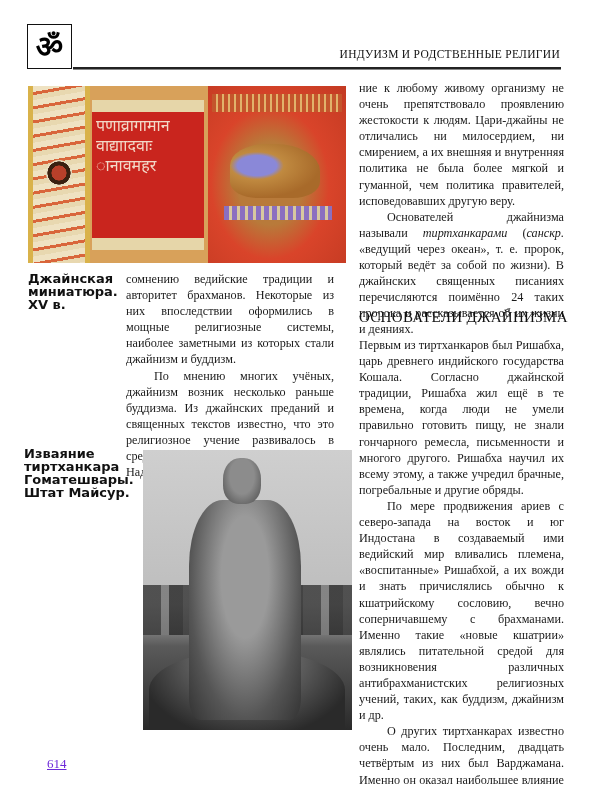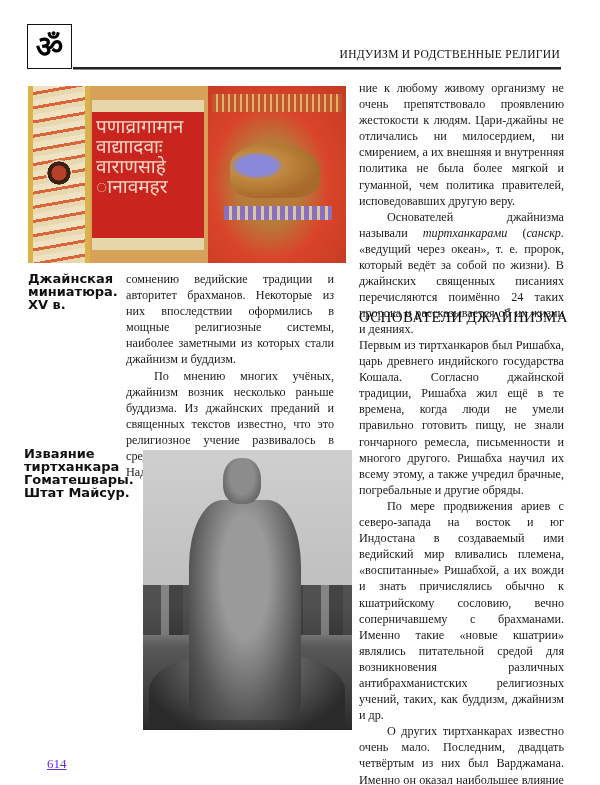--- a/index.html
+++ b/index.html
@@ -19,21 +19,21 @@
   
   .miniature { position: absolute; left: 28px; top: 86px; width: 318px; height: 177px; background: #d8a15a;
                overflow: hidden; }
   .mini-left { position: absolute; left: 0; top: 0; width: 62px; height: 177px;
                background: repeating-linear-gradient(170deg,#efe2c2 0 6px,#d9663b 6px 9px,#e8d8b0 9px 14px);
                border-left: 5px solid #d9b24a; border-right: 5px solid #d9b24a; box-sizing: border-box; }
   .mini-medal { position: absolute; left: 18px; top: 74px; width: 26px; height: 26px; border-radius: 50%;
                 background: radial-gradient(circle,#b8402a 0 40%,#3a2010 42% 62%,#e8dcc0 64% 100%); }
   .mini-script { position: absolute; left: 64px; top: 14px; width: 112px; height: 150px; background: #c9251e;
                  border-top: 12px solid #e6d6a9; border-bottom: 12px solid #e6d6a9; box-sizing: border-box;
-                 color: #f3d9c8; font-family: "DejaVu Sans", sans-serif; font-size: 19px; line-height: 20px;
+                 color: #f3d9c8; font-family: "DejaVu Sans", sans-serif; font-size: 16px; line-height: 20px;
                  padding: 4px 4px; overflow: hidden; white-space: nowrap; }
   .mini-right { position: absolute; left: 180px; top: 0; width: 138px; height: 177px;
                 background: radial-gradient(ellipse at 45% 55%, #b87a3a 0 30%, #d9442a 55%, #c33a22 100%); }
   .mini-right .band { position: absolute; left: 4px; right: 4px; top: 8px; height: 18px;
                       background: repeating-linear-gradient(90deg,#c4552c 0 4px,#e1b26a 4px 6px); }
   .mini-right .figure { position: absolute; left: 22px; top: 58px; width: 90px; height: 54px;
                         background: radial-gradient(ellipse at 30% 40%, #8a88d8 0 22%, #c08a40 30%, #a86a2a 70%); border-radius: 40% 50% 30% 30%; }
   .mini-right .bed { position: absolute; left: 16px; top: 120px; width: 108px; height: 14px;
                      background: repeating-linear-gradient(90deg,#8b6fc0 0 5px,#d8c8a0 5px 8px); }
 
@@ -73,21 +73,20 @@
 </div>
 <div class="header-rule"></div>
 <div class="running-head">ИНДУИЗМ И РОДСТВЕННЫЕ РЕЛИГИИ</div>
 
 <div class="miniature">
   <div class="mini-left"></div>
   <div class="mini-medal"></div>
   <div class="mini-script">
     <div>पणाव्रागामान</div>
     <div>वाद्याादवाः</div>
-    <div>वाराणसाहे</div>
     <div>ानावमहर</div>
   </div>
   <div class="mini-right">
     <div class="band"></div>
     <div class="figure"></div>
     <div class="bed"></div>
   </div>
 </div>
 
 <div class="caption cap1">Джайнская миниатюра. XV в.</div>

